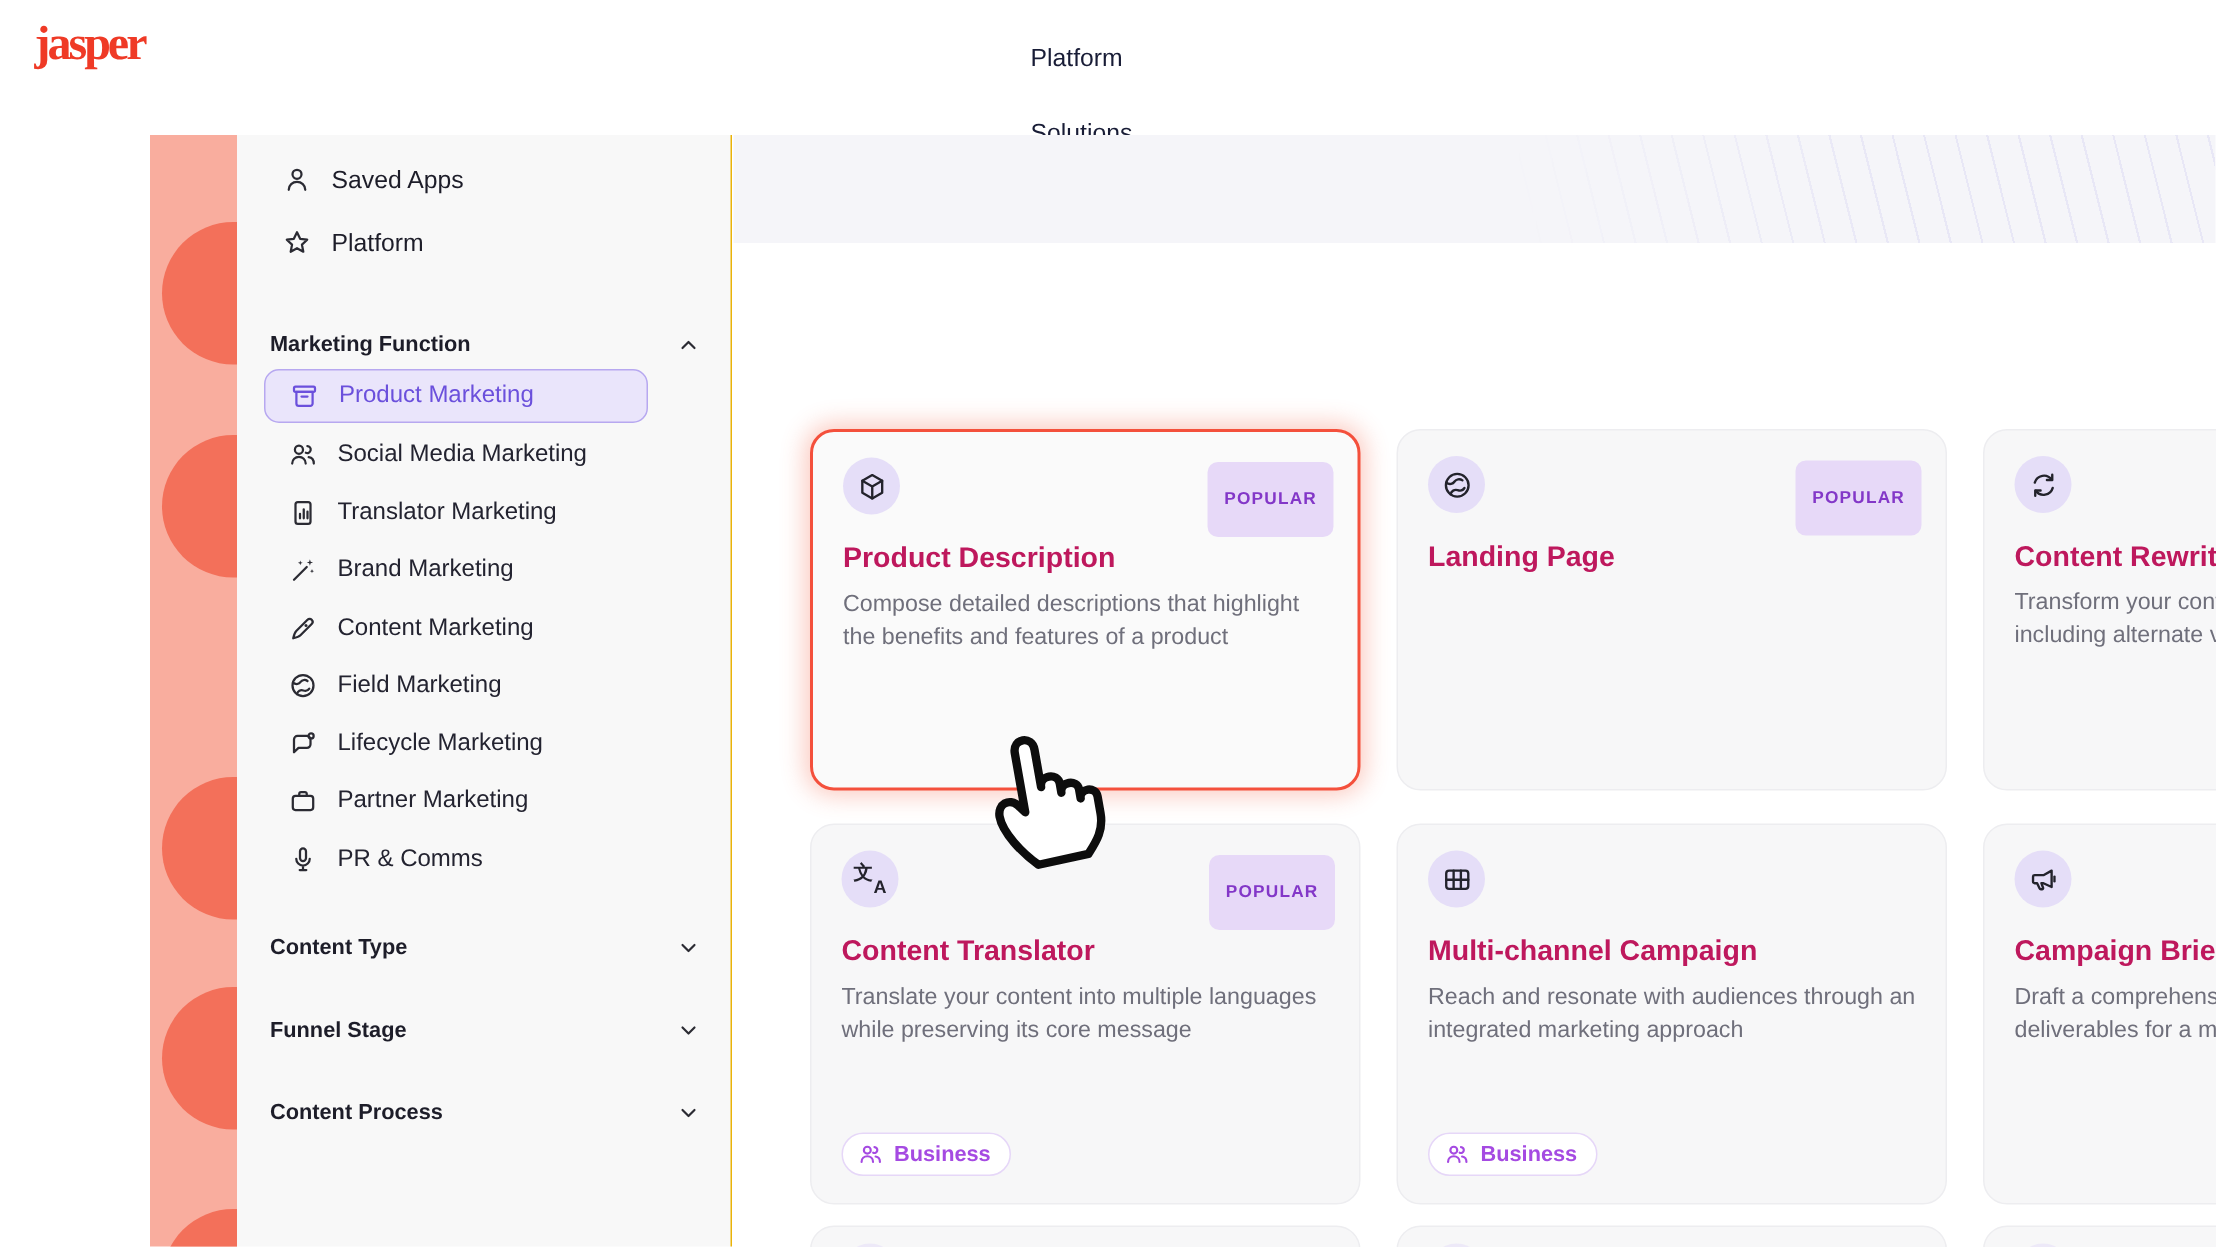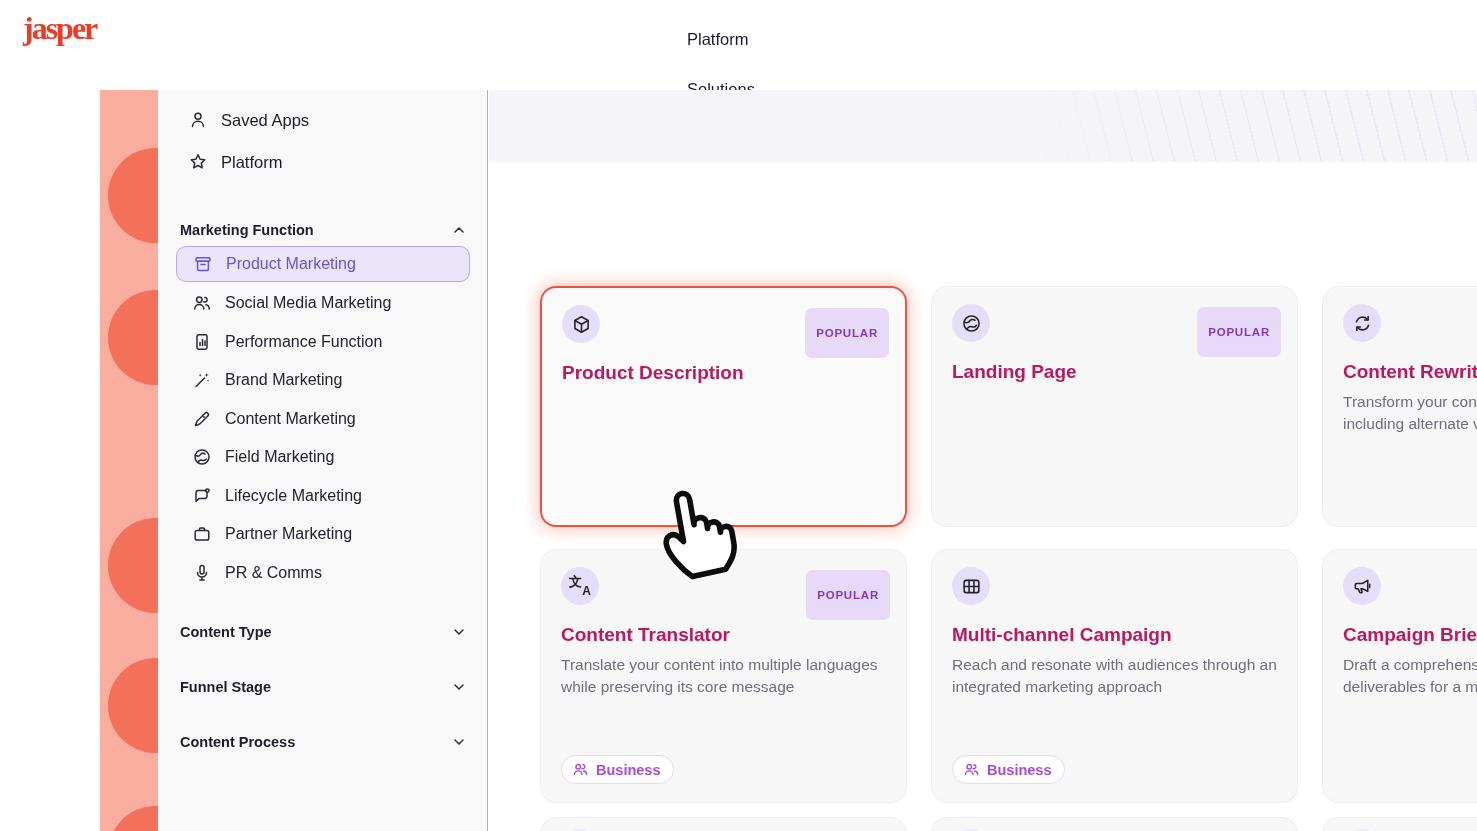--- a/index.html
+++ b/index.html
@@ -22,21 +22,21 @@
                  border-radius:999px 0 0 999px; background:#f3705a; }
 
   
   #sidebar { position:absolute; left:58px; top:0; width:330px; height:741px;
              background:#f8f8f8; border-right:1px solid #eab308; }
   .quick-item { position:absolute; left:30px; display:flex; align-items:center; gap:13px;
                 font-size:16.5px; font-weight:500; color:#1d1d29; cursor:pointer; }
   .section-header { position:absolute; left:22px; right:20px; display:flex; align-items:center;
                     justify-content:space-between; font-size:14.5px; font-weight:600;
                     color:#1d1d29; cursor:pointer; }
-  .side-item { position:absolute; left:18px; width:294px; height:36px; display:flex;
+  .side-item { position:absolute; left:18px; width:256px; height:36px; display:flex;
                align-items:center; gap:13px; padding-left:16px; border-radius:10px;
                font-size:16px; font-weight:500; color:#232330; cursor:pointer; }
   .side-item.selected { background:#eae5fb; border:1.5px solid #b7a8f0; color:#6b50dc; }
   .icon20 { width:20px; height:20px; flex:0 0 20px; color:#2b2b33; }
   .side-item.selected .icon20 { color:#6b50dc; }
   .chev { width:16px; height:16px; color:#2b2b33; }
 
   
   #main { position:absolute; left:389px; top:0; width:1096px; height:741px; background:#fff; }
   #band { position:absolute; left:0; top:0; width:988px; height:72px; background:#f5f5f9; }
@@ -144,21 +144,21 @@
           <path d="M13.8 11.8c2 .3 3.4 2 3.4 4.2"></path>
       </svg>
       <span>Social Media Marketing</span>
     </div>
 
     <div class="side-item" style="top:233.5px">
       <svg class="icon20 stroke" viewBox="0 0 20 20">
         <rect x="5" y="2.8" width="10" height="14.4" rx="1.6"></rect>
         <path d="M8 13.5v-3M10.5 13.5v-6M13 13.5V9"></path>
       </svg>
-      <span>Performance Function</span>
+      <span>Translator Marketing</span>
     </div>
 
     <div class="side-item" style="top:310.5px">
       <svg class="icon20 stroke" viewBox="0 0 20 20">
         <path d="M3.5 16.5s.8-3.6 2-4.8l7.5-7.5a1.9 1.9 0 0 1 2.8 2.8l-7.5 7.5c-1.2 1.2-4.8 2-4.8 2z"></path>
         <circle cx="12" cy="8" r="1" fill="currentColor" stroke="none"></circle>
       </svg>
       <span>Content Marketing</span>
     </div>
 
@@ -237,20 +237,21 @@
 
       <article class="card highlighted">
         <div class="icon-circle">
           <svg class="stroke" width="21" height="21" viewBox="0 0 20 20">
             <path d="M10 2.6l6.3 3.6v7.6L10 17.4l-6.3-3.6V6.2z"></path>
               <path d="M3.7 6.2L10 9.8l6.3-3.6M10 9.8v7.6"></path>
           </svg>
         </div>
         <span class="popular-badge">POPULAR</span>
         <h3 class="card-title">Product Description</h3>
+        <p class="card-desc">Compose detailed descriptions that highlight the benefits and features of a product</p>
       </article>
 
       <article class="card">
         <div class="icon-circle">
           <svg class="stroke" width="21" height="21" viewBox="0 0 20 20">
             <circle cx="10" cy="10" r="7.2"></circle>
             <path d="M3 8.4c2.2 1.5 4.3.7 5.3-.8 1-1.4 3.2-2 5-.7"></path>
             <path d="M5.8 15.8c.3-2.2 2.5-3.3 4.4-2.7 1.8.6 3.6 0 4.4-1.4"></path>
           </svg>
         </div>

